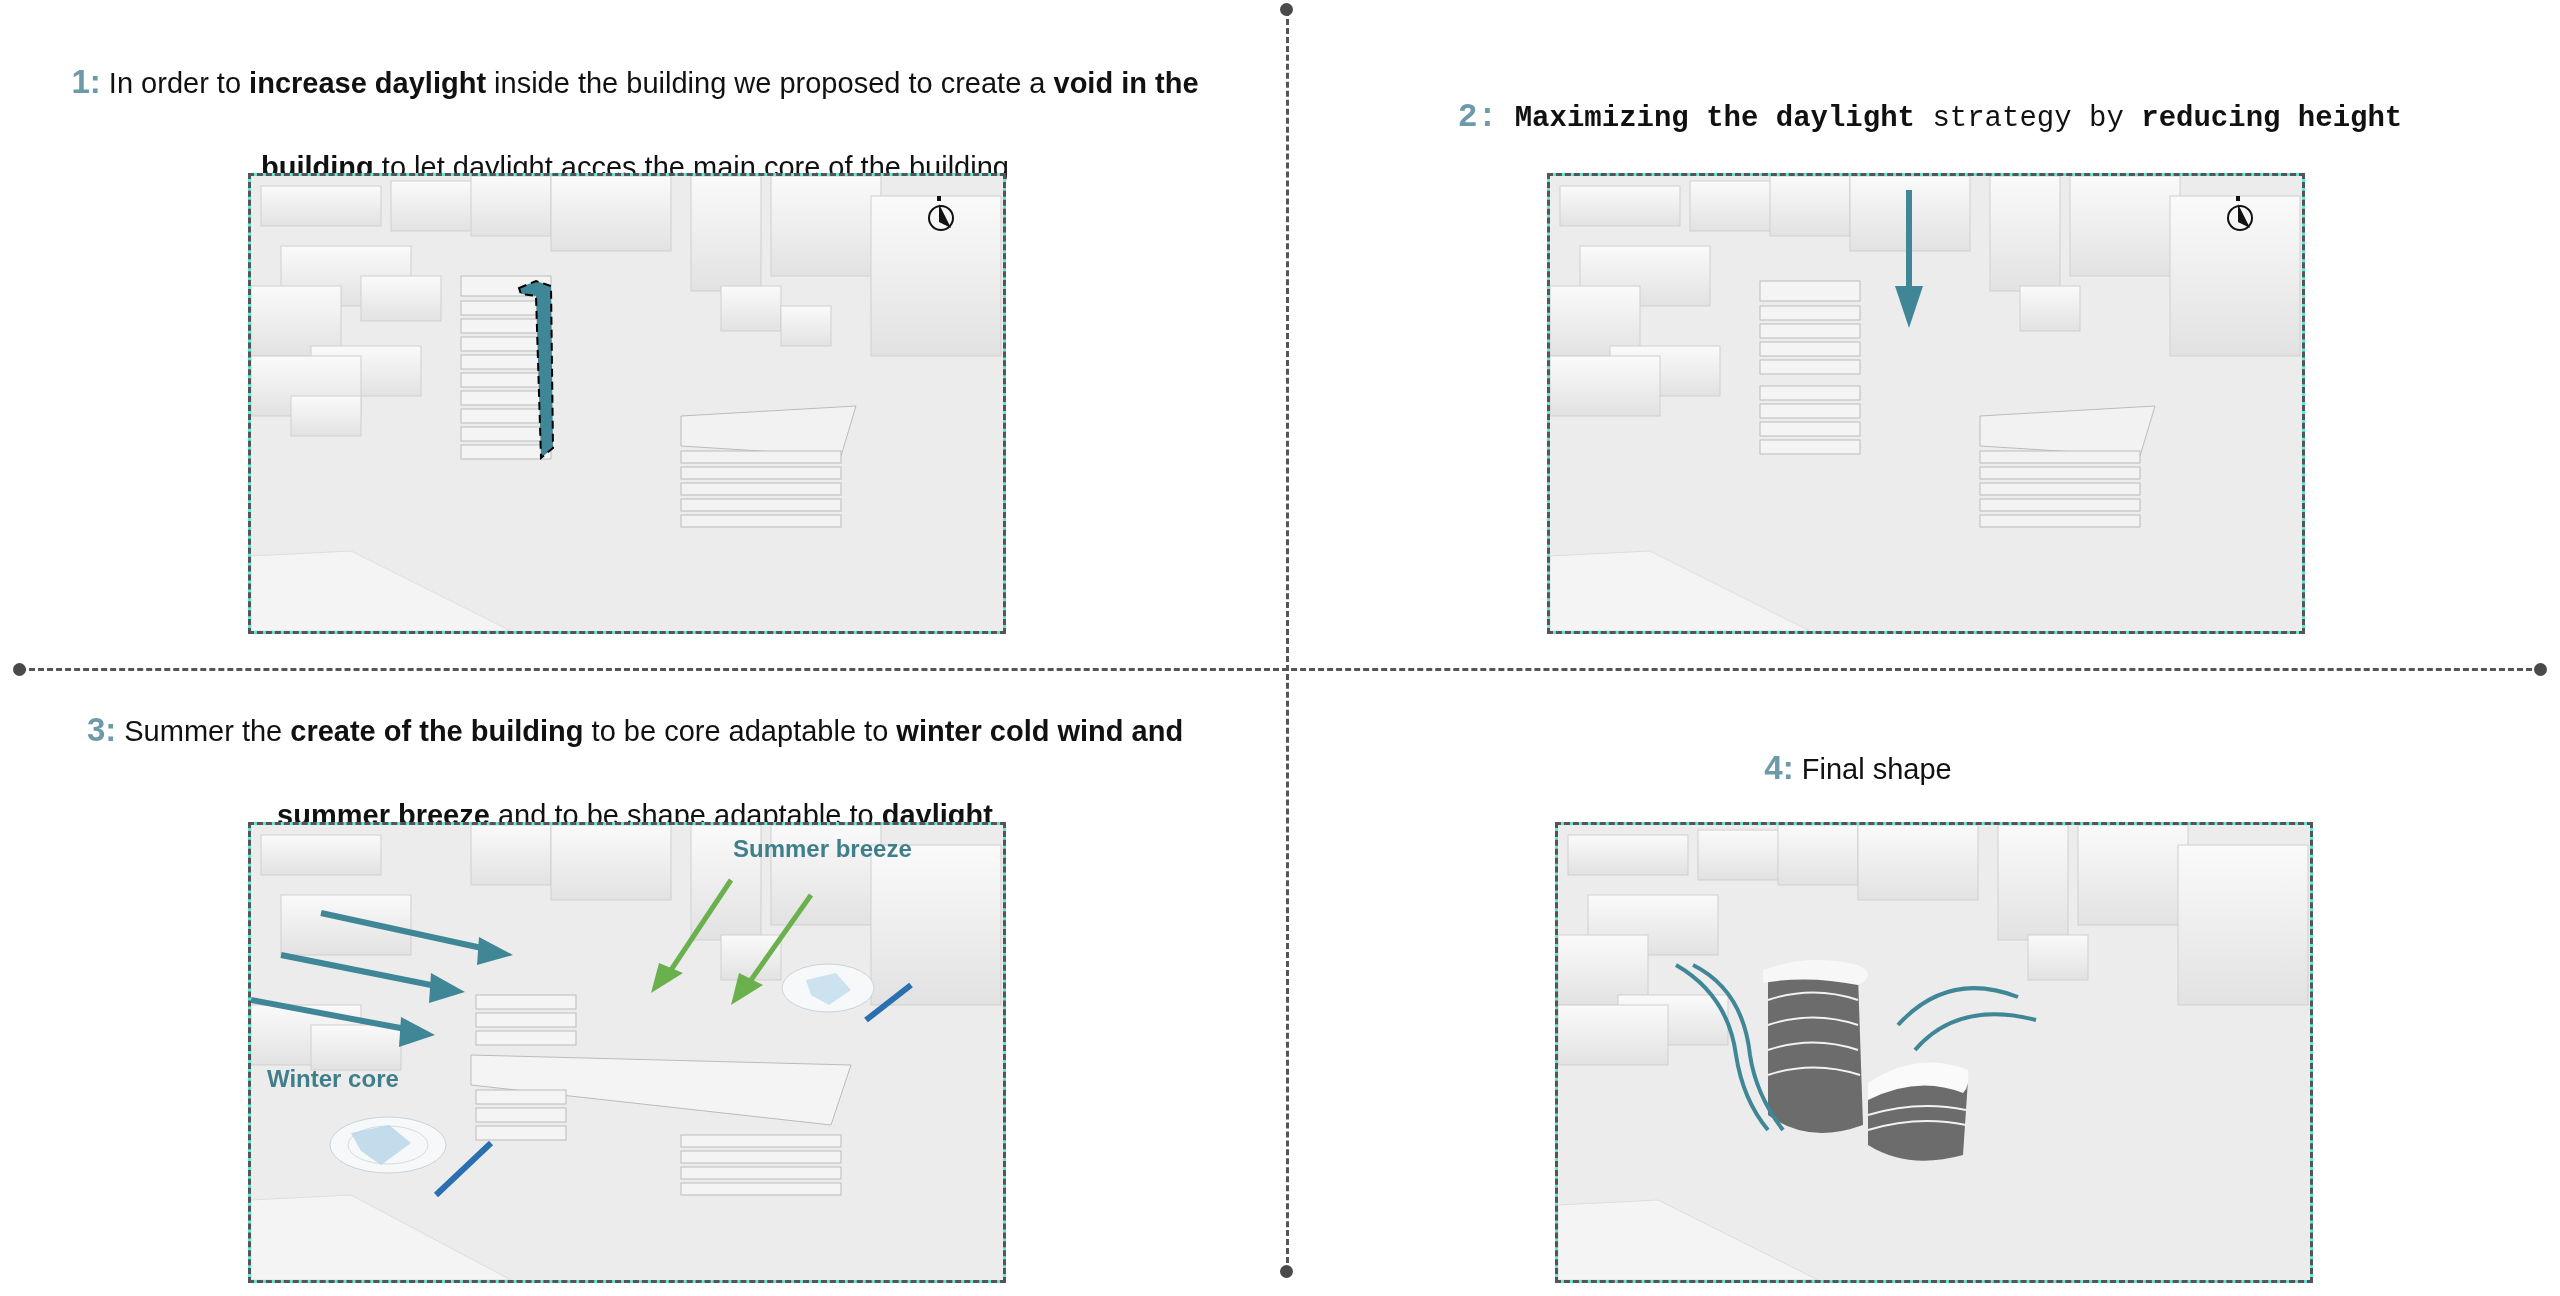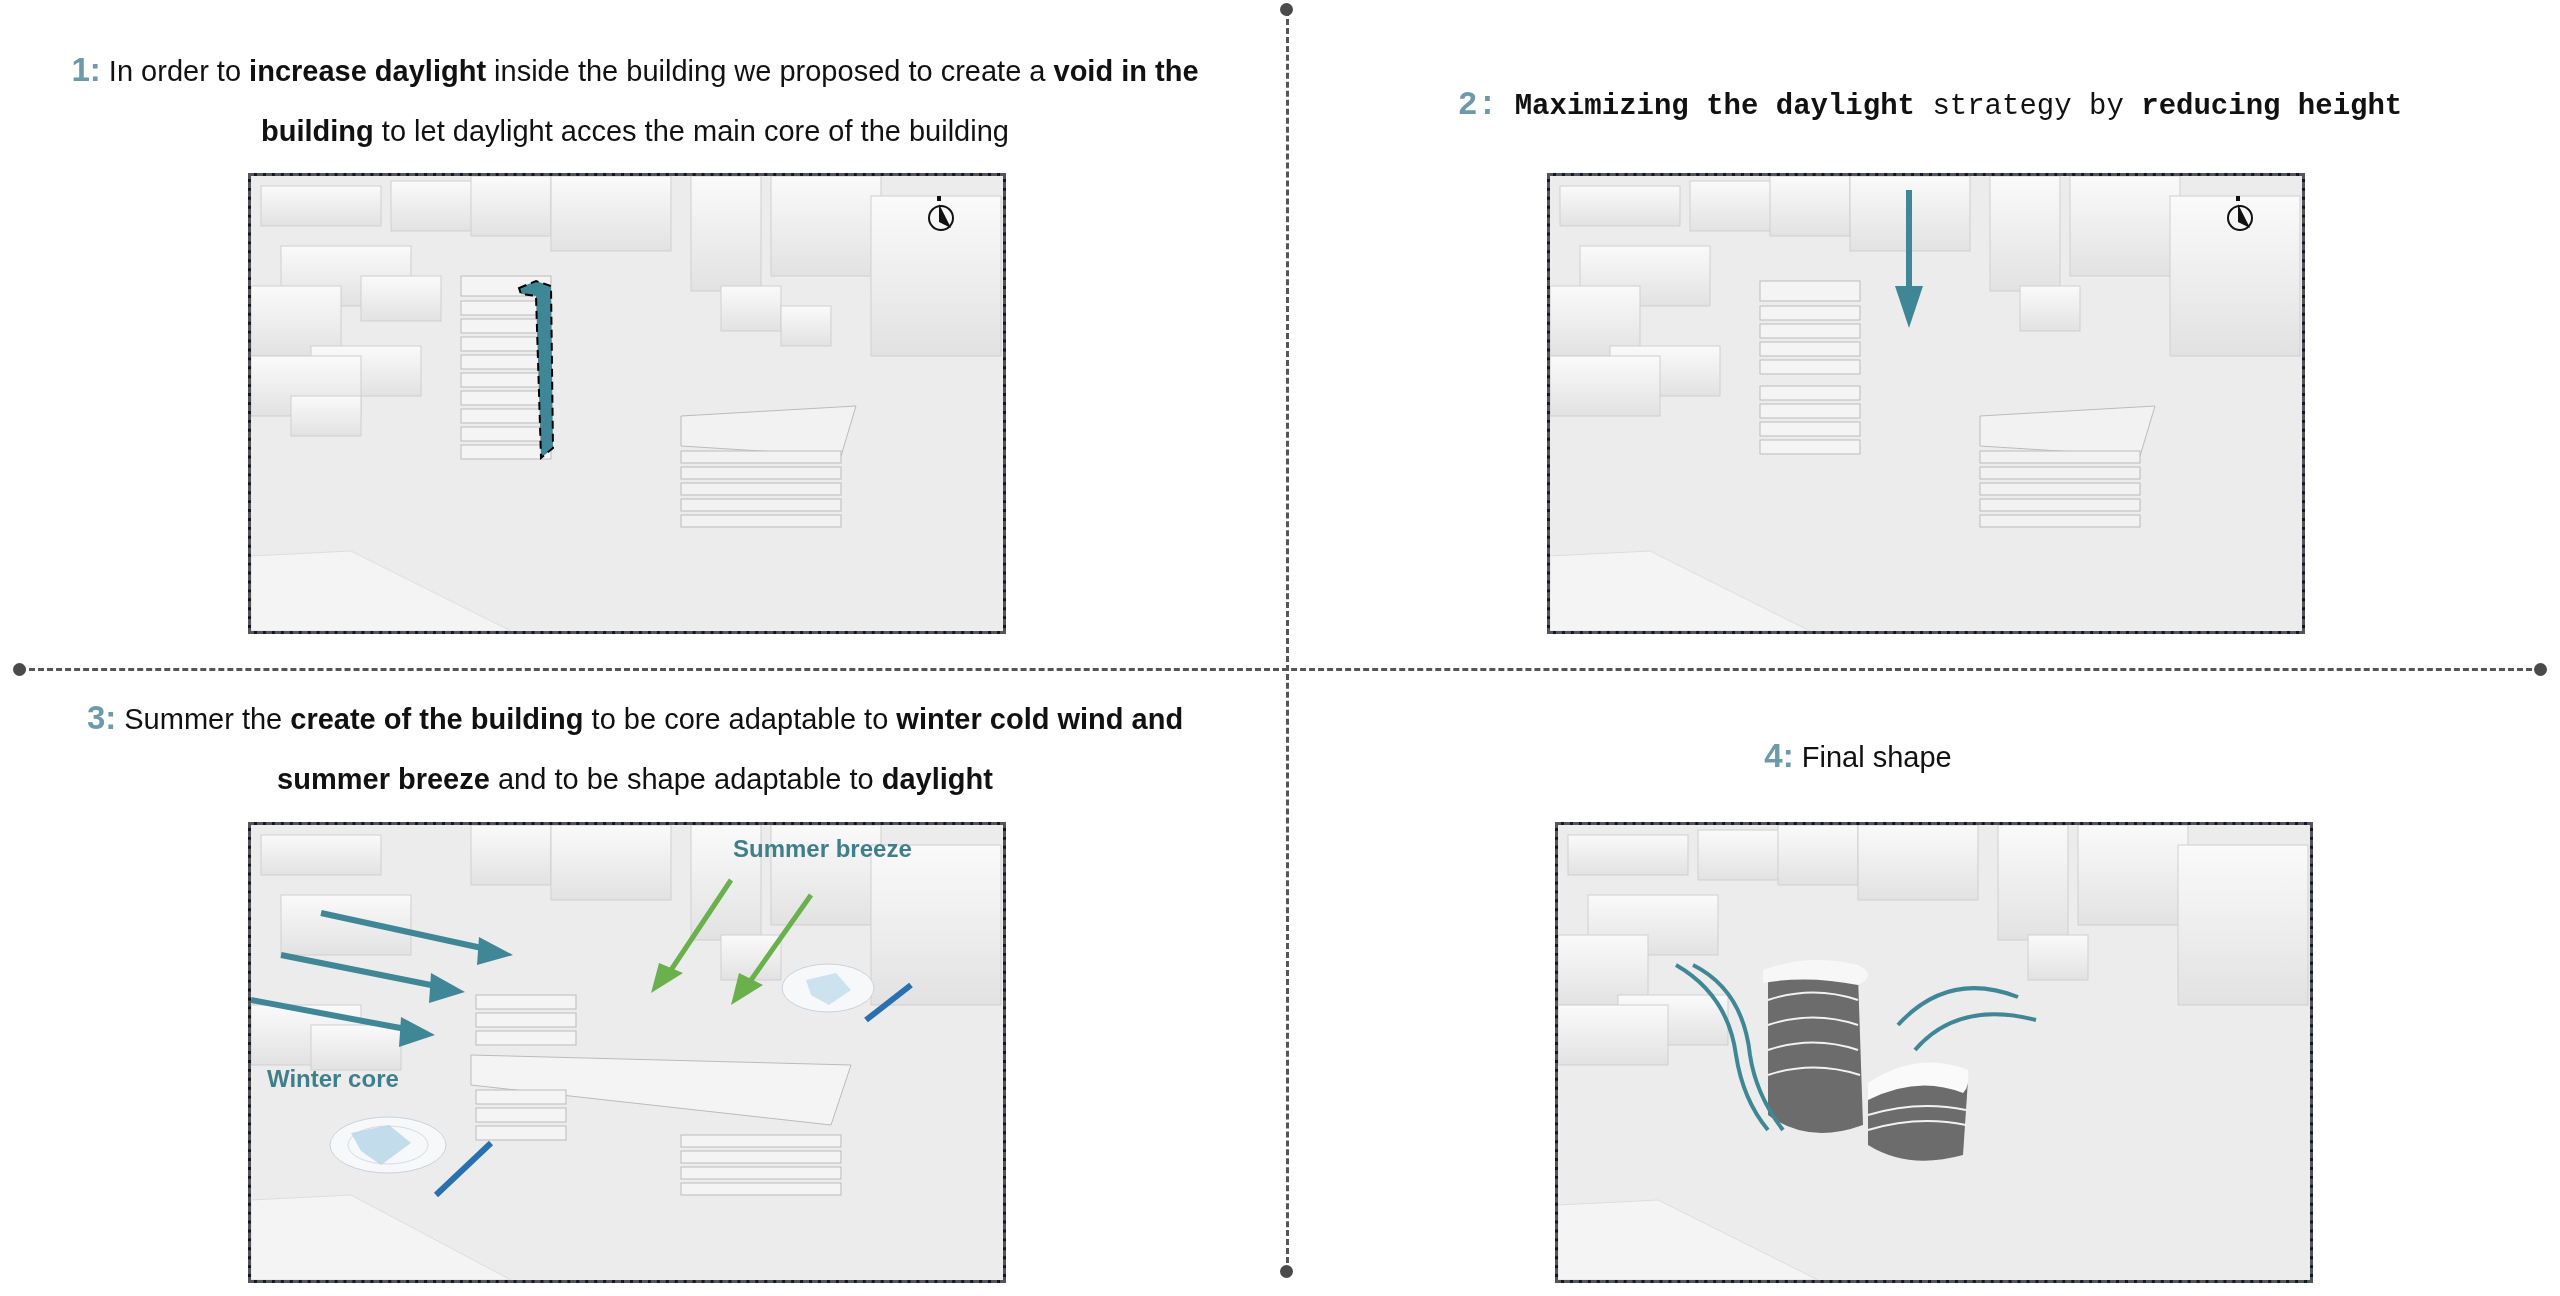--- a/index.html
+++ b/index.html
@@ -3,25 +3,25 @@
 <meta charset="utf-8">
 <style>
   html, body { margin: 0; padding: 0; background: #ffffff; }
   body { width: 2560px; height: 1296px; position: relative; overflow: hidden;
          font-family: "Liberation Sans", sans-serif; color: #111; }
   .vdiv { position: absolute; left: 1286px; top: 10px; width: 0; height: 1262px;
           border-left: 3px dashed #555; }
   .hdiv { position: absolute; left: 20px; top: 668px; width: 2512px; height: 0;
           border-top: 3px dashed #555; }
   .dot { position: absolute; width: 13px; height: 13px; border-radius: 50%; background: #4a4a4a; }
-  .caption { position: absolute; text-align: center; font-size: 29px; line-height: 60px; }
+  .caption { position: absolute; text-align: center; font-size: 29px; line-height: 84px; }
   .caption .num { color: #6d9aa8; font-weight: bold; font-size: 33px; }
   .caption b { font-weight: bold; }
   .panel { position: absolute; width: 752px; height: 455px; border: 3px dashed #555;
-           background: #0f172a; overflow: hidden; }
+           background: #5eead4; overflow: hidden; }
   .panel svg { display: block; width: 100%; height: 100%; }
   .label-teal { position: absolute; color: #3f7f8c; font-weight: bold; font-size: 24px; }
 </style>
 </head>
 <body>
 
 <div class="vdiv"></div>
 <div class="hdiv"></div>
 <div class="dot" style="left:1280px;top:3px;"></div>
 <div class="dot" style="left:1280px;top:1265px;"></div>

